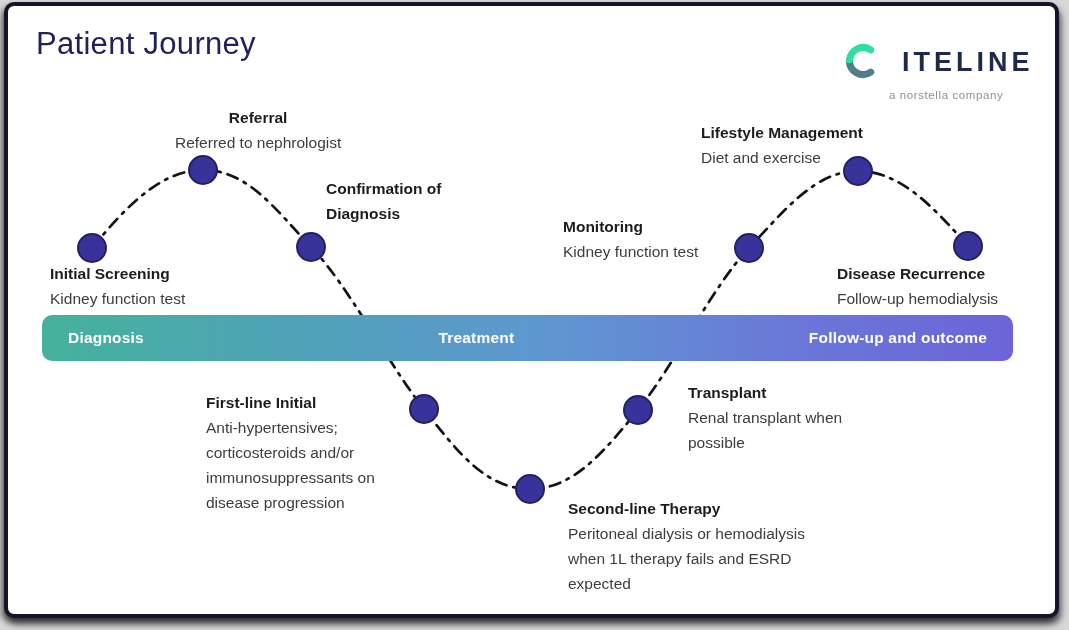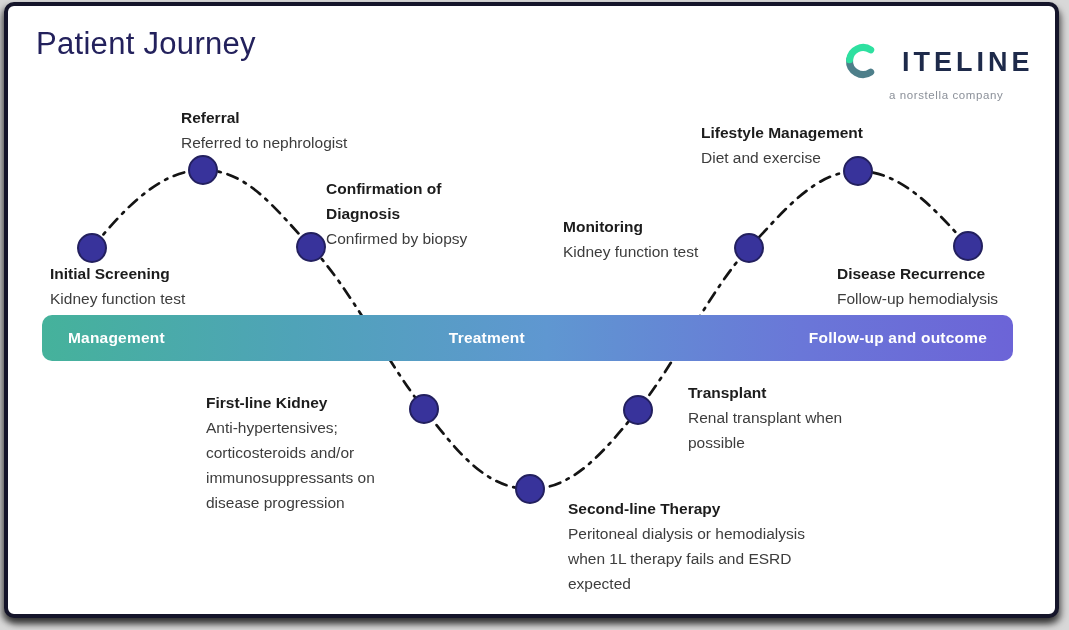--- a/index.html
+++ b/index.html
@@ -31,21 +31,21 @@
     border-radius:10px;display:flex;align-items:center;justify-content:space-between;
     padding:0 26px;box-sizing:border-box;
     background:linear-gradient(90deg,#45b29b 0%,#4fa3b8 26%,#5f97d1 52%,#6a77d8 78%,#6c64d7 100%);
   }
   .phase-label{color:#ffffff;font-size:15.5px;font-weight:600;letter-spacing:.2px;}
   
   .node-label{position:absolute;line-height:25px;font-size:15.5px;color:#3d3d3d;}
   .node-label .t{font-weight:700;color:#1c1c1c;white-space:nowrap;}
   .node-label .d{white-space:nowrap;}
   .n0{left:50px;top:261px;}
-  .n1{left:181px;top:105px;}
+  .n1{left:175px;top:105px;text-align:center;}
   .n2{left:326px;top:176px;}
   .n2 .t{white-space:normal;width:150px;}
   .n3{left:206px;top:390px;}
   .n3 .d{white-space:normal;width:222px;}
   .n4{left:568px;top:496px;}
   .n4 .d{white-space:normal;width:270px;}
   .n5{left:688px;top:380px;}
   .n5 .d{white-space:normal;width:162px;}
   .n6{left:563px;top:214px;}
   .n7{left:701px;top:120px;}
@@ -90,39 +90,38 @@
         <circle cx="424" cy="409" r="14"></circle>
         <circle cx="530" cy="489" r="14"></circle>
         <circle cx="638" cy="410" r="14"></circle>
         <circle cx="749" cy="248" r="14"></circle>
         <circle cx="858" cy="171" r="14"></circle>
         <circle cx="968" cy="246" r="14"></circle>
       </g>
     </svg>
 
     <div class="phase-bar">
-      <span class="phase-label">Management</span>
+      <span class="phase-label">Diagnosis</span>
       <span class="phase-label">Treatment</span>
       <span class="phase-label">Follow-up and outcome</span>
     </div>
 
     <div class="node-label n0">
       <div class="t">Initial Screening</div>
       <div class="d">Kidney function test</div>
     </div>
     <div class="node-label n1">
       <div class="t">Referral</div>
       <div class="d">Referred to nephrologist</div>
     </div>
     <div class="node-label n2">
       <div class="t">Confirmation of Diagnosis</div>
-      <div class="d">Confirmed by biopsy</div>
     </div>
     <div class="node-label n3">
-      <div class="t">First-line Kidney</div>
+      <div class="t">First-line Initial</div>
       <div class="d">Anti-hypertensives; corticosteroids and/or immunosuppressants on disease progression</div>
     </div>
     <div class="node-label n4">
       <div class="t">Second-line Therapy</div>
       <div class="d">Peritoneal dialysis or hemodialysis when 1L therapy fails and ESRD expected</div>
     </div>
     <div class="node-label n5">
       <div class="t">Transplant</div>
       <div class="d">Renal transplant when possible</div>
     </div>

